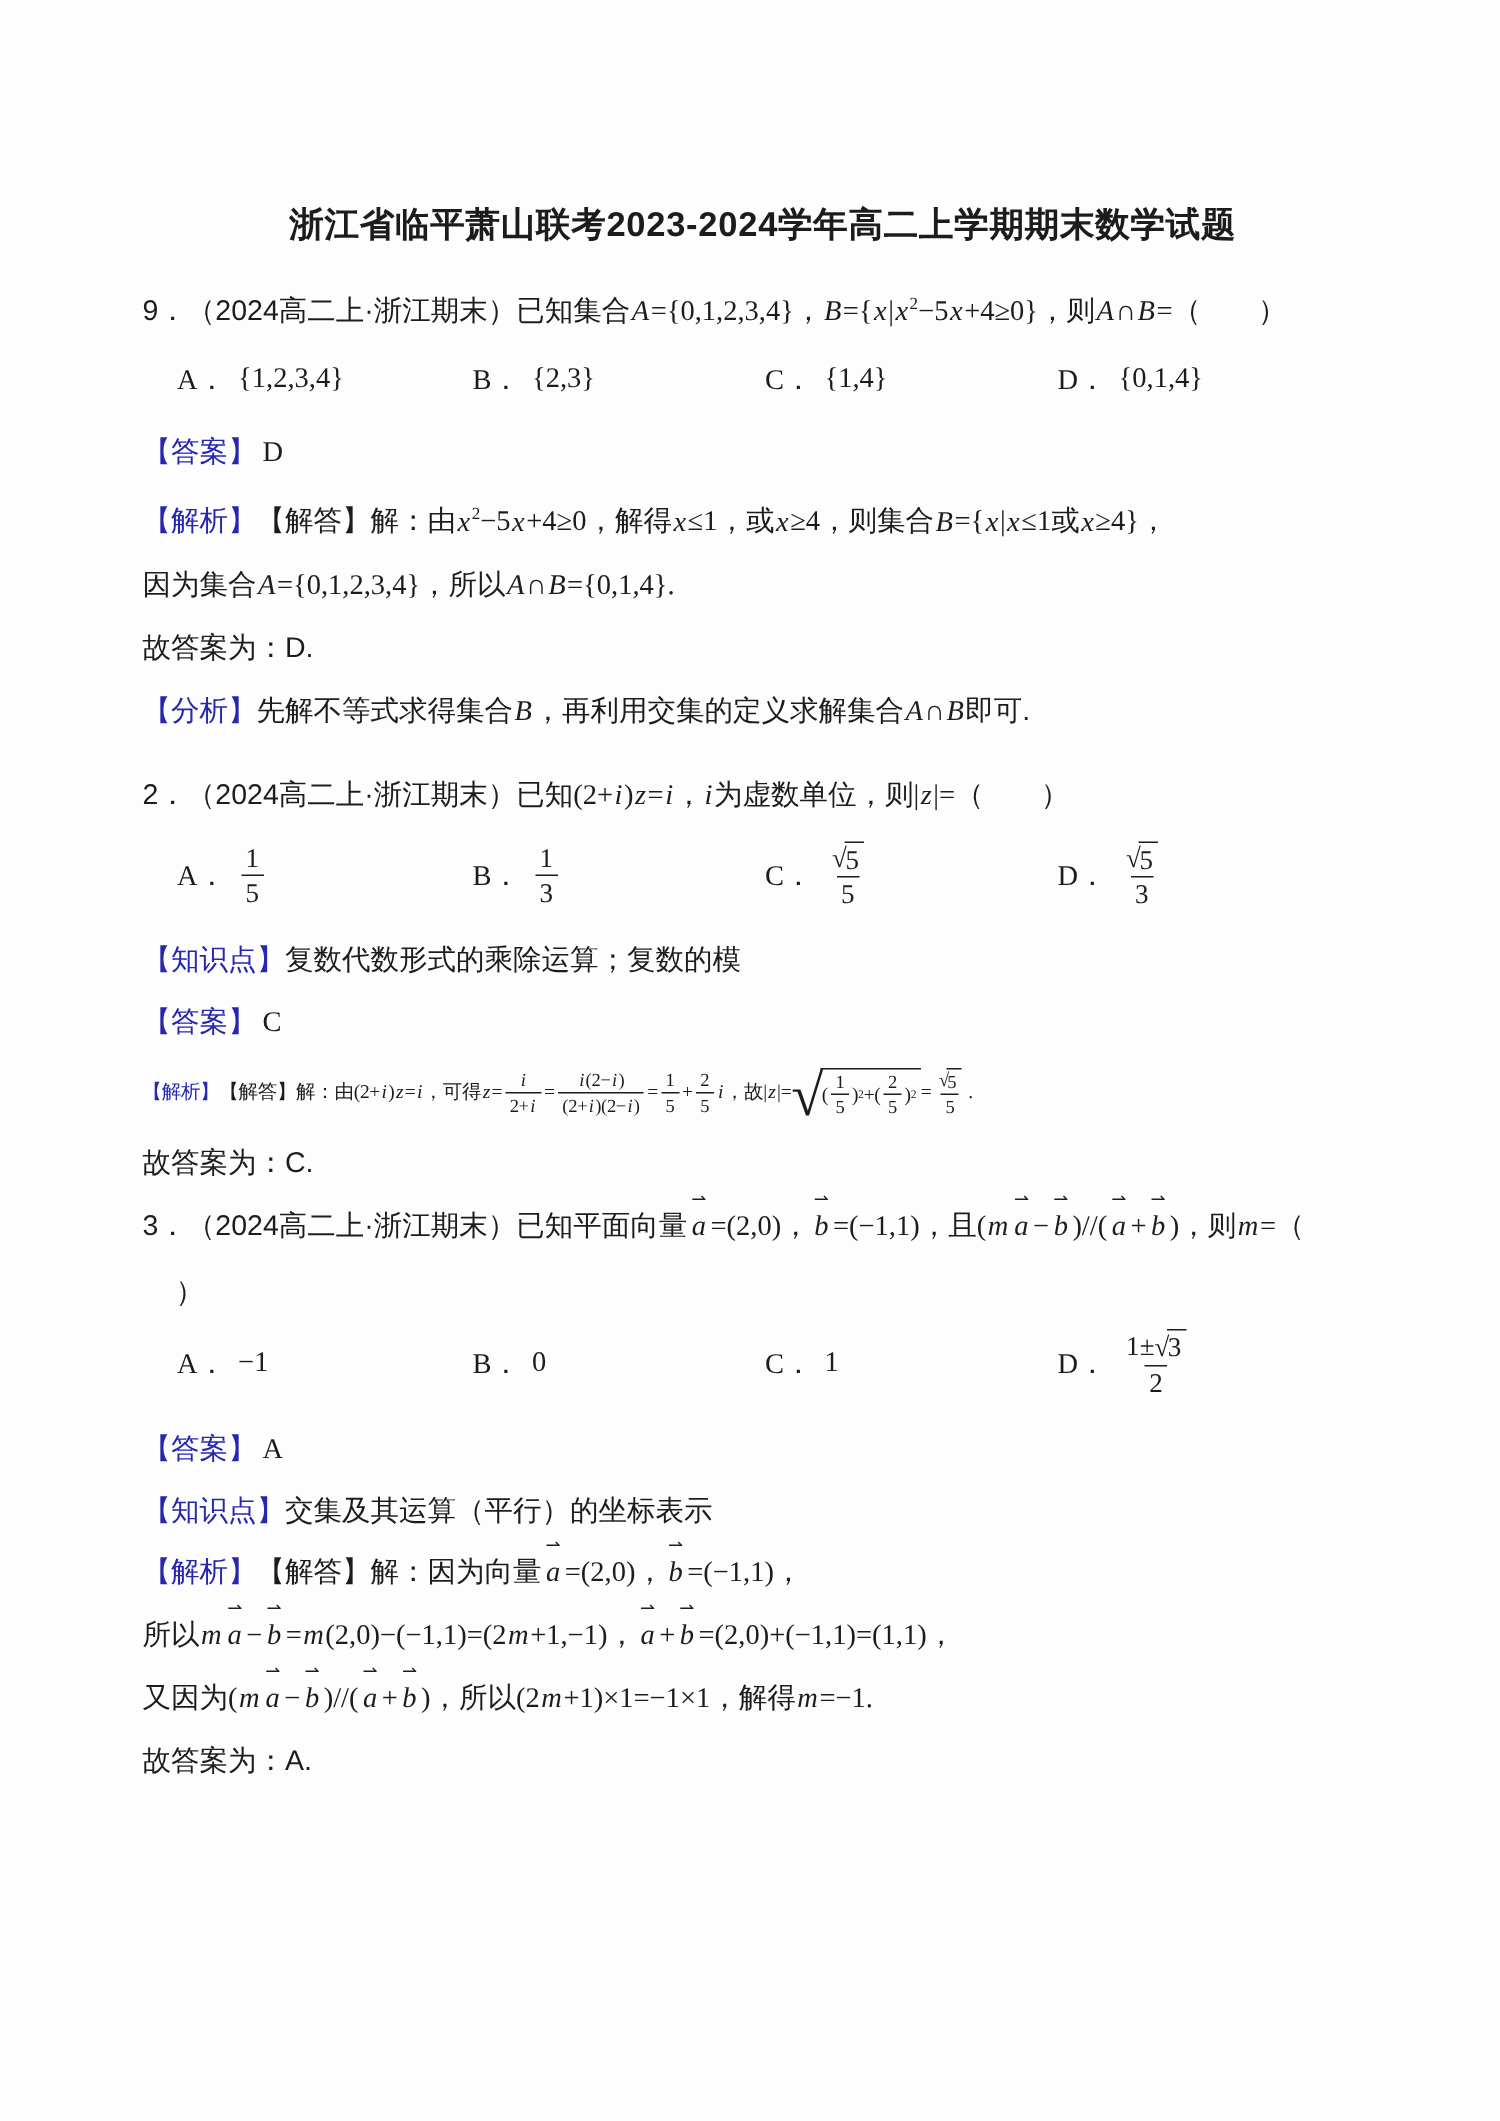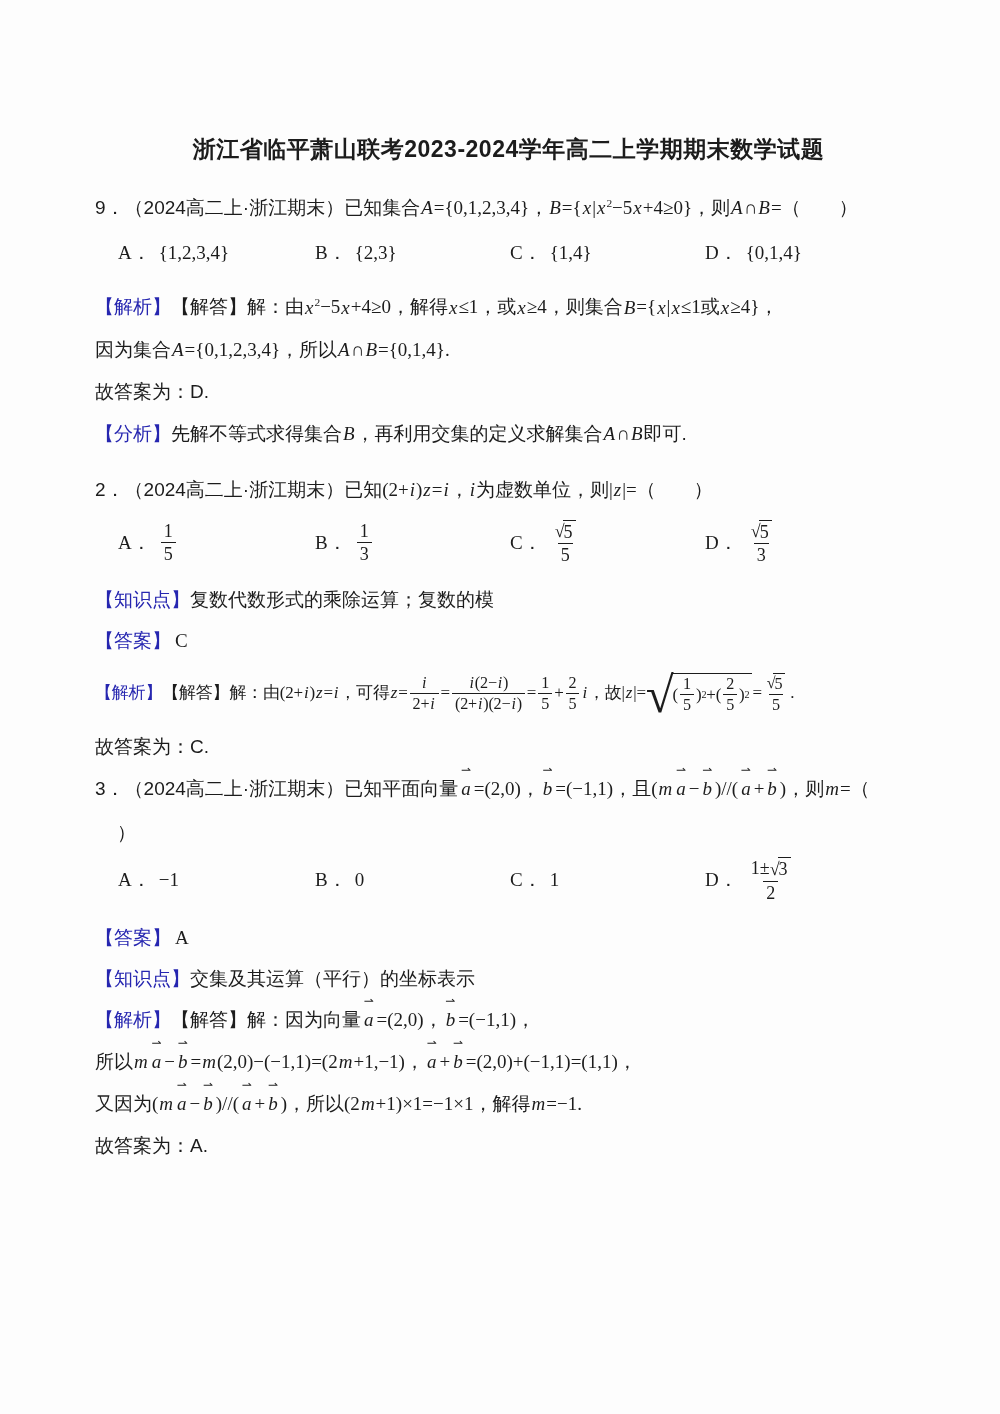--- a/index.html
+++ b/index.html
@@ -30,21 +30,21 @@
   .olabel{font-family:"Liberation Serif",serif;font-size:19px;}
   .ansline,.kpline{margin-bottom:13px;}
   .sol{margin-bottom:14px;}
   .concl{margin-bottom:14px;}
   .comment{margin-bottom:28px;}
   .tag{color:var(--label);}
   .ansval{font-family:"Liberation Serif",serif;padding-left:4px;}
   .cn{}
   .math{font-family:"Liberation Serif",serif;}
   .math i{font-style:italic;padding:0 1px;}
-  .tight{font-size:17px;letter-spacing:-0.2px;}
+  .tight{font-size:13px;letter-spacing:-0.2px;}
   sup{font-size:.6em;font-family:"Liberation Serif",serif;}
   .frac{
     display:inline-flex;flex-direction:column;align-items:center;
     vertical-align:middle;margin:0 2px;line-height:1.15;
     font-family:"Liberation Serif",serif;font-size:.95em;
   }
   .frac .num{padding:0 3px 1px 3px;display:inline-flex;align-items:center;}
   .frac .den{border-top:1.4px solid currentColor;padding:1px 3px 0 3px;display:inline-flex;align-items:center;}
   .sqrt{display:inline-flex;align-items:center;vertical-align:middle;font-family:"Liberation Serif",serif;}
   .sqrt .rad{line-height:1;}
@@ -81,20 +81,21 @@
           </div>
           <div class="option">
             <span class="olabel">C．</span>
             <span class="oval"><span class="math">{1,4}</span></span>
           </div>
           <div class="option">
             <span class="olabel">D．</span>
             <span class="oval"><span class="math">{0,1,4}</span></span>
           </div>
         </div>
+        <p class="p ansline"><span class="tag">【答案】</span><span class="ansval">D</span></p>
         <p class="p sol"><span class="tag">【解析】</span><span class="cn">【解答】解：由</span><span class="math"><i>x</i></span><sup>2</sup><span class="math">−5<i>x</i>+4≥0</span><span class="cn">，解得</span><span class="math"><i>x</i>≤1</span><span class="cn">，或</span><span class="math"><i>x</i>≥4</span><span class="cn">，则集合</span><span class="math"><i>B</i>={<i>x</i>|<i>x</i>≤1</span><span class="cn">或</span><span class="math"><i>x</i>≥4}</span><span class="cn">，</span></p>
         <p class="p sol"><span class="cn">因为集合</span><span class="math"><i>A</i>={0,1,2,3,4}</span><span class="cn">，所以</span><span class="math"><i>A</i>∩<i>B</i>={0,1,4}.</span></p>
         <p class="p concl"><span class="cn">故答案为：D.</span></p>
         <p class="p comment"><span class="tag">【分析】</span><span class="cn">先解不等式求得集合</span><span class="math"><i>B</i></span><span class="cn">，再利用交集的定义求解集合</span><span class="math"><i>A</i>∩<i>B</i></span><span class="cn">即可.</span></p>
       </section>
       <section class="q">
         <p class="p stem"><span class="cn">2．（2024高二上·浙江期末）已知</span><span class="math">(2+<i>i</i>)<i>z</i>=<i>i</i></span><span class="cn">，</span><span class="math"><i>i</i></span><span class="cn">为虚数单位，则</span><span class="math">|<i>z</i>|=</span><span class="cn">（　　）</span></p>
         <div class="options">
           <div class="option">
             <span class="olabel">A．</span>

